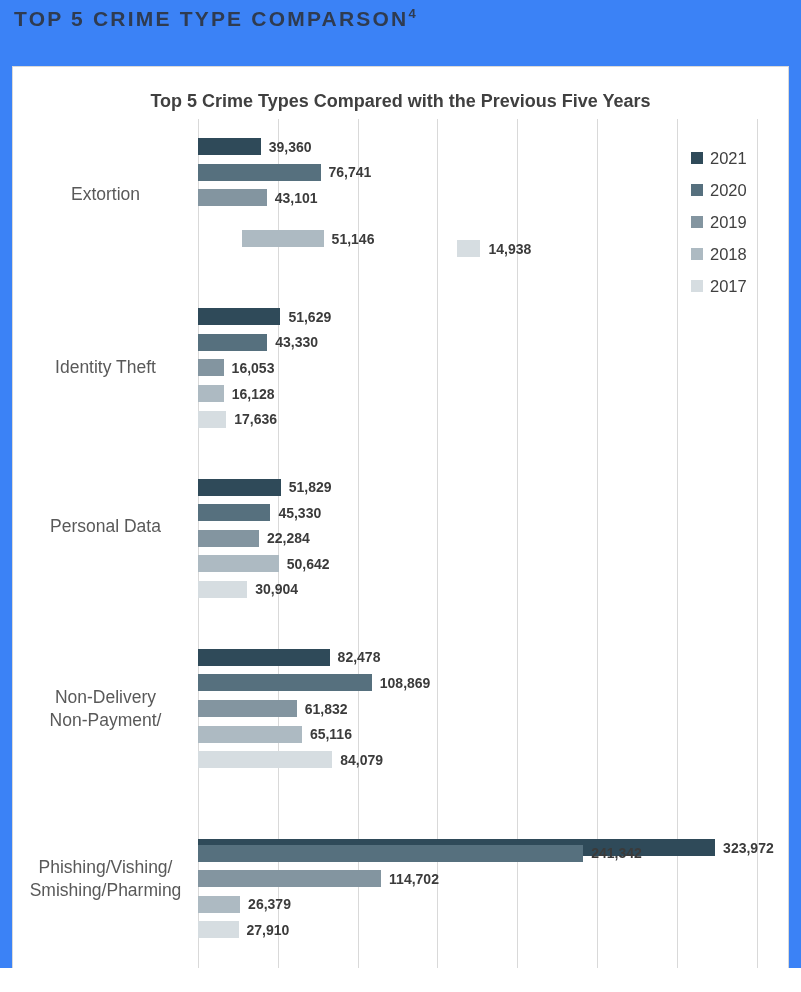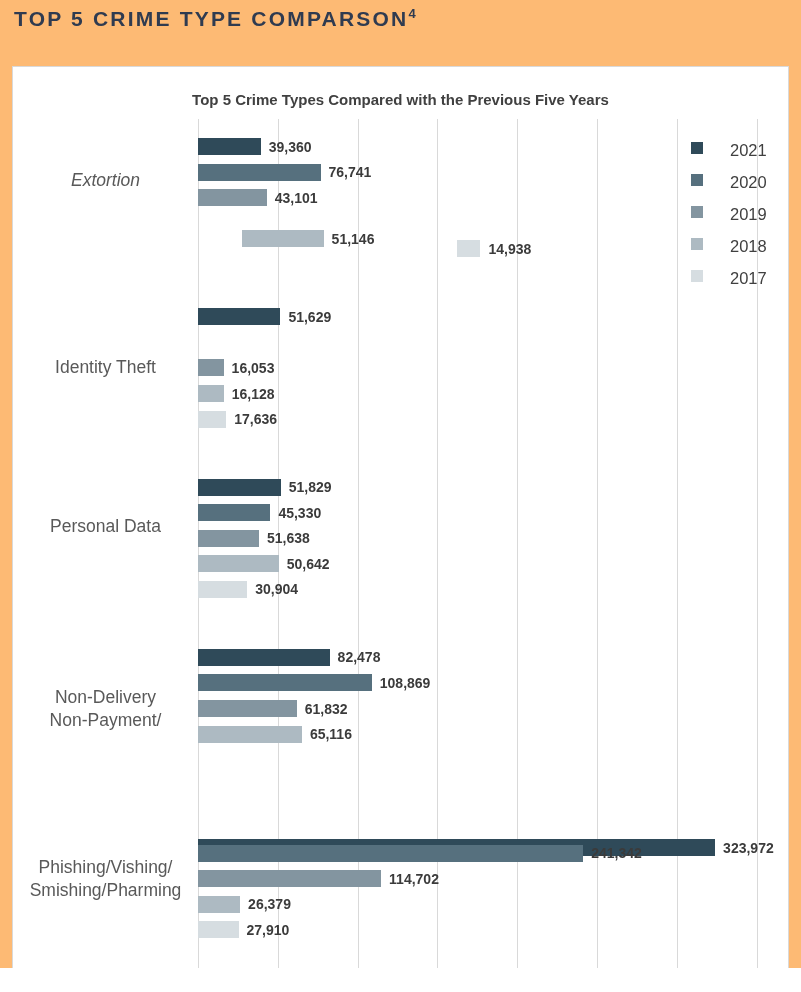--- a/index.html
+++ b/index.html
@@ -5,21 +5,21 @@
   html, body {
     margin: 0;
     padding: 0;
     background: #ffffff;
     font-family: "Liberation Sans", sans-serif;
   }
   .page {
     position: relative;
     width: 801px;
     height: 968px;
-    background: #fdba74;
+    background: #3b82f6;
     overflow: hidden;
   }
   .page-heading {
     position: absolute;
     left: 14px;
     top: 6px;
     margin: 0;
     font-size: 21px;
     font-weight: bold;
     letter-spacing: 2.2px;
@@ -39,21 +39,21 @@
     border: 1px solid #d9d9d9;
     background: #ffffff;
     box-sizing: border-box;
   }
   .chart-title {
     position: absolute;
     left: 0;
     right: 0;
     top: 24px;
     text-align: center;
-    font-size: 15px;
+    font-size: 18px;
     font-weight: bold;
     color: #404040;
   }
   .plot {
     position: absolute;
     left: 185px;
     top: 52px;
     width: 592px;
     height: 849px;
   }
@@ -93,23 +93,22 @@
     line-height: 1.32;
     color: #595959;
   }
   .legend {
     position: absolute;
     left: 678px;
     top: 75px;
   }
   .legend-item {
     display: flex;
-    align-items: flex-start;
+    align-items: center;
     height: 32px;
-    gap: 20px;
   }
   .legend-swatch {
     width: 12px;
     height: 12px;
     margin-right: 7px;
     flex: 0 0 auto;
   }
   .legend-label {
     font-size: 16.5px;
     color: #404040;
@@ -151,20 +150,24 @@
           <span class="bar-value">51,146</span>
         </div>
         <div class="bar-row" style="top: 121.4px; justify-content: center;">
           <div class="bar" style="width: 23.8px; background: rgb(214, 221, 225); height: 17px;"></div>
           <span class="bar-value">14,938</span>
         </div>
         <div class="bar-row" style="top: 189.3px;">
           <div class="bar" style="width: 82.4px; background: rgb(47, 74, 89); height: 17px;"></div>
           <span class="bar-value">51,629</span>
         </div>
+        <div class="bar-row" style="top: 214.8px;">
+          <div class="bar" style="width: 69.2px; background: rgb(86, 112, 126); height: 17px;"></div>
+          <span class="bar-value">43,330</span>
+        </div>
         <div class="bar-row" style="top: 240.4px;">
           <div class="bar" style="width: 25.6px; background: rgb(131, 149, 160); height: 17px;"></div>
           <span class="bar-value">16,053</span>
         </div>
         <div class="bar-row" style="top: 266.1px;">
           <div class="bar" style="width: 25.7px; background: rgb(173, 186, 194); height: 17px;"></div>
           <span class="bar-value">16,128</span>
         </div>
         <div class="bar-row" style="top: 291.6px;">
           <div class="bar" style="width: 28.2px; background: rgb(214, 221, 225); height: 17px;"></div>
@@ -173,21 +176,21 @@
         <div class="bar-row" style="top: 359.5px;">
           <div class="bar" style="width: 82.7px; background: rgb(47, 74, 89); height: 17px;"></div>
           <span class="bar-value">51,829</span>
         </div>
         <div class="bar-row" style="top: 385.1px;">
           <div class="bar" style="width: 72.4px; background: rgb(86, 112, 126); height: 17px;"></div>
           <span class="bar-value">45,330</span>
         </div>
         <div class="bar-row" style="top: 410.7px;">
           <div class="bar" style="width: 61px; background: rgb(131, 149, 160); height: 17px;"></div>
-          <span class="bar-value">51,638</span>
+          <span class="bar-value">22,284</span>
         </div>
         <div class="bar-row" style="top: 436.3px;">
           <div class="bar" style="width: 80.8px; background: rgb(173, 186, 194); height: 17px;"></div>
           <span class="bar-value">50,642</span>
         </div>
         <div class="bar-row" style="top: 461.9px;">
           <div class="bar" style="width: 49.3px; background: rgb(214, 221, 225); height: 17px;"></div>
           <span class="bar-value">30,904</span>
         </div>
         <div class="bar-row" style="top: 529.8px;">
@@ -199,20 +202,24 @@
           <span class="bar-value">108,869</span>
         </div>
         <div class="bar-row" style="top: 581px;">
           <div class="bar" style="width: 98.7px; background: rgb(131, 149, 160); height: 17px;"></div>
           <span class="bar-value">61,832</span>
         </div>
         <div class="bar-row" style="top: 606.5px;">
           <div class="bar" style="width: 103.9px; background: rgb(173, 186, 194); height: 17px;"></div>
           <span class="bar-value">65,116</span>
         </div>
+        <div class="bar-row" style="top: 632.1px;">
+          <div class="bar" style="width: 134.2px; background: rgb(214, 221, 225); height: 17px;"></div>
+          <span class="bar-value">84,079</span>
+        </div>
         <div class="bar-row" style="top: 700px; margin-top: 20px;">
           <div class="bar" style="width: 517.1px; background: rgb(47, 74, 89); height: 17px;"></div>
           <span class="bar-value">323,972</span>
         </div>
         <div class="bar-row" style="top: 725.6px;">
           <div class="bar" style="width: 385.2px; background: rgb(86, 112, 126); height: 17px;"></div>
           <span class="bar-value">241,342</span>
         </div>
         <div class="bar-row" style="top: 751.2px;">
           <div class="bar" style="width: 183.1px; background: rgb(131, 149, 160); height: 17px;"></div>
@@ -221,21 +228,21 @@
         <div class="bar-row" style="top: 776.8px;">
           <div class="bar" style="width: 42.1px; background: rgb(173, 186, 194); height: 17px;"></div>
           <span class="bar-value">26,379</span>
         </div>
         <div class="bar-row" style="top: 802.4px;">
           <div class="bar" style="width: 40.5px; background: rgb(214, 221, 225); height: 17px;"></div>
           <span class="bar-value">27,910</span>
         </div>
       </div>
     <div id="cats">
-        <div class="cat-label" style="top: 102px; font-style: italic;">
+        <div class="cat-label" style="top: 116px;">
           <div>Extortion</div>
         </div>
         <div class="cat-label" style="top: 289.4px;">
           <div>Identity Theft</div>
         </div>
         <div class="cat-label" style="top: 448.2px;">
           <div>Personal Data</div>
         </div>
         <div class="cat-label" style="top: 618.5px;">
           <div>Non-Delivery</div>

